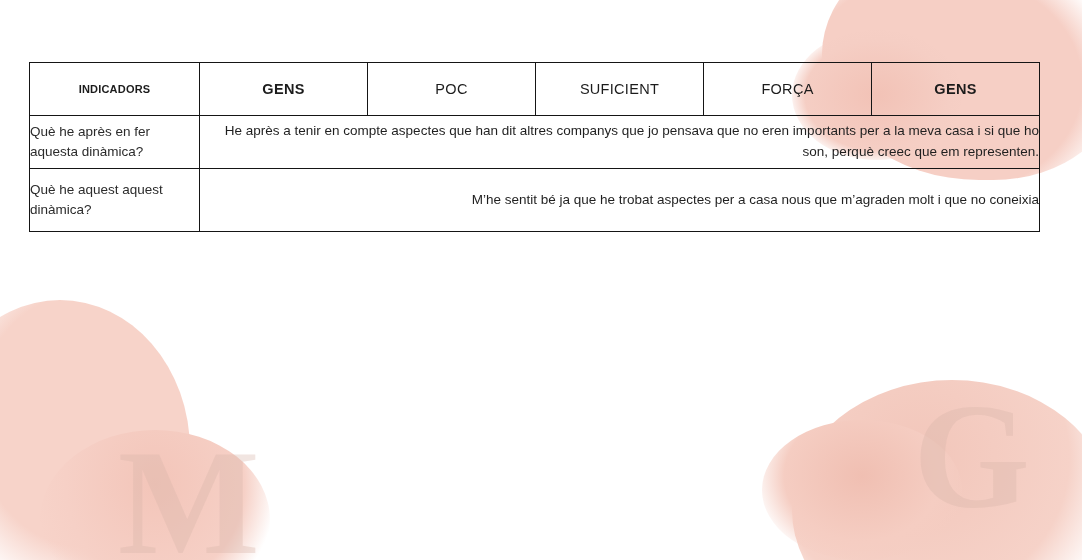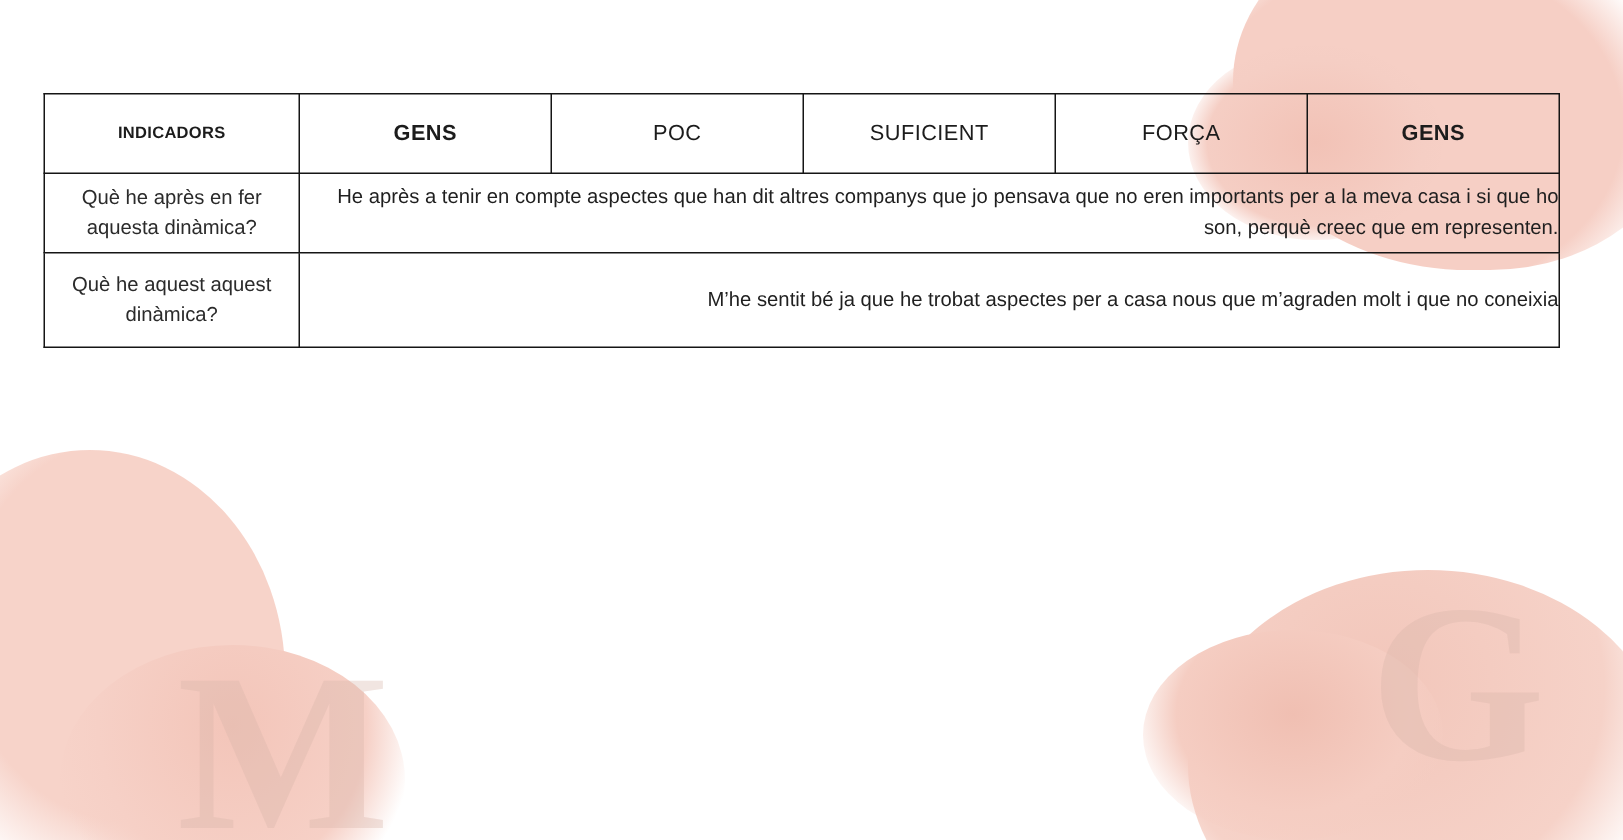--- a/index.html
+++ b/index.html
@@ -133,21 +133,21 @@
     padding: 6px 10px;
   }
   .mark-cell {
     text-align: center;
     font-size: 27px;
     color: #111111;
     font-family: "Liberation Serif", serif;
   }
   .question-cell {
     height: 52px;
-    text-align: center;
+    text-align: left;
     font-size: 13.5px;
     line-height: 1.45;
     color: #2b2b2b;
     padding: 6px 12px;
   }
   .answer-cell {
     text-align: right;
     font-size: 13.5px;
     line-height: 1.55;
     color: #1f1f1f;

